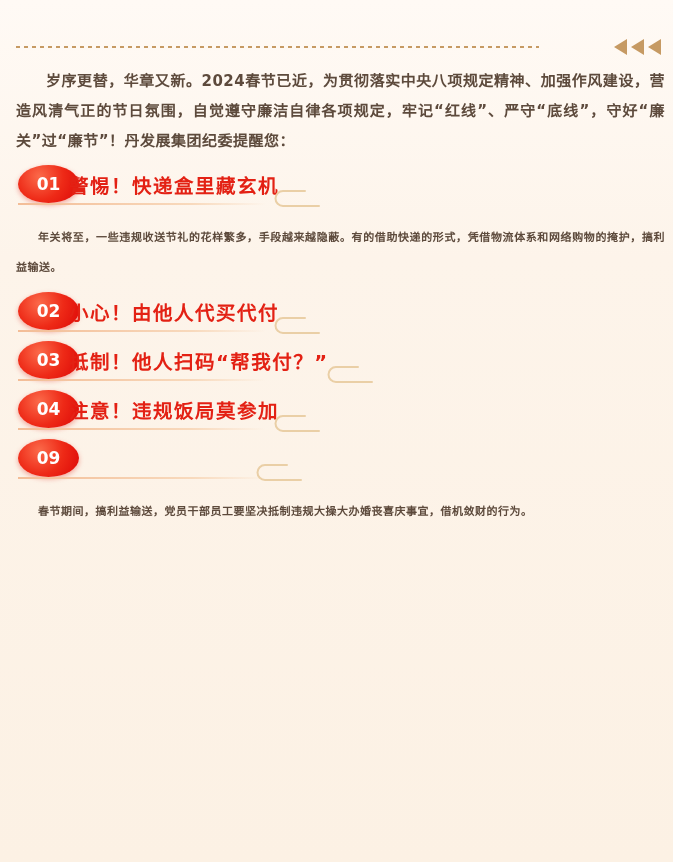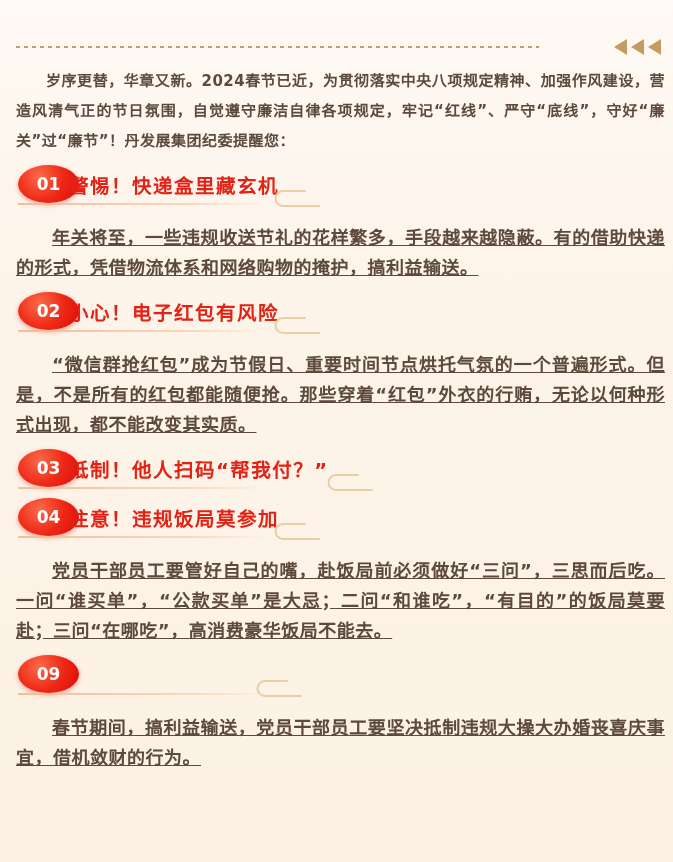--- a/index.html
+++ b/index.html
@@ -47,25 +47,24 @@
     position:absolute;left:2px;bottom:0;
     width:248px;height:2px;
     background:linear-gradient(90deg,#f3bd97 0%,#f8d9bc 70%,rgba(248,217,188,0) 100%);
   }
   .swirl{position:absolute;bottom:-6px;}
   .swirl-1{left:255px;} .swirl-2{left:255px;} .swirl-3{left:308px;}
   .swirl-4{left:255px;} .swirl-5{left:237px;}
   
   .sec-body{
     margin:18px 0 9px 0;
-    font-size:18px;line-height:30px;
+    font-size:11px;line-height:30px;
     color:#5d4a3c;font-weight:600;
     text-align:justify;text-indent:2em;
     letter-spacing:0.5px;
-    text-decoration:underline;
   }
 </style>
 </head>
 <body>
 
 <div class="page">
 
   <div class="divider-row">
     <div class="dash-line"></div>
     <div class="arrows">
@@ -82,46 +81,44 @@
     <h2 class="sec-title">警惕！快递盒里藏玄机</h2>
     <div class="sec-underline"></div>
     <svg class="swirl swirl-1" width="52" height="24" viewBox="0 0 52 24">
       <path d="M34 4 H12 a7.5 7.5 0 0 0 0 15 H48" fill="none" stroke="#eacfa6" stroke-width="2" stroke-linecap="round"></path>
     </svg>
   </div>
   <p class="sec-body">年关将至，一些违规收送节礼的花样繁多，手段越来越隐蔽。有的借助快递的形式，凭借物流体系和网络购物的掩护，搞利益输送。</p>
 
   <div class="sec-header">
     <div class="badge">02</div>
-    <h2 class="sec-title">小心！电子红包有风险</h2>
+    <h2 class="sec-title">小心！由他人代买代付</h2>
     <div class="sec-underline"></div>
     <svg class="swirl swirl-2" width="52" height="24" viewBox="0 0 52 24">
       <path d="M34 4 H12 a7.5 7.5 0 0 0 0 15 H48" fill="none" stroke="#eacfa6" stroke-width="2" stroke-linecap="round"></path>
     </svg>
   </div>
-  <p class="sec-body">“微信群抢红包”成为节假日、重要时间节点烘托气氛的一个普遍形式。但是，不是所有的红包都能随便抢。那些穿着“红包”外衣的行贿，无论以何种形式出现，都不能改变其实质。</p>
 
   <div class="sec-header">
     <div class="badge">03</div>
     <h2 class="sec-title">抵制！他人扫码“帮我付？”</h2>
     <div class="sec-underline"></div>
     <svg class="swirl swirl-3" width="52" height="24" viewBox="0 0 52 24">
       <path d="M34 4 H12 a7.5 7.5 0 0 0 0 15 H48" fill="none" stroke="#eacfa6" stroke-width="2" stroke-linecap="round"></path>
     </svg>
   </div>
 
   <div class="sec-header">
     <div class="badge">04</div>
     <h2 class="sec-title">注意！违规饭局莫参加</h2>
     <div class="sec-underline"></div>
     <svg class="swirl swirl-4" width="52" height="24" viewBox="0 0 52 24">
       <path d="M34 4 H12 a7.5 7.5 0 0 0 0 15 H48" fill="none" stroke="#eacfa6" stroke-width="2" stroke-linecap="round"></path>
     </svg>
   </div>
-  <p class="sec-body">党员干部员工要管好自己的嘴，赴饭局前必须做好“三问”，三思而后吃。一问“谁买单”，“公款买单”是大忌；二问“和谁吃”，“有目的”的饭局莫要赴；三问“在哪吃”，高消费豪华饭局不能去。</p>
 
   <div class="sec-header">
     <div class="badge">09</div>
     <div class="sec-underline"></div>
     <svg class="swirl swirl-5" width="52" height="24" viewBox="0 0 52 24">
       <path d="M34 4 H12 a7.5 7.5 0 0 0 0 15 H48" fill="none" stroke="#eacfa6" stroke-width="2" stroke-linecap="round"></path>
     </svg>
   </div>
   <p class="sec-body">春节期间，搞利益输送，党员干部员工要坚决抵制违规大操大办婚丧喜庆事宜，借机敛财的行为。</p>
 

